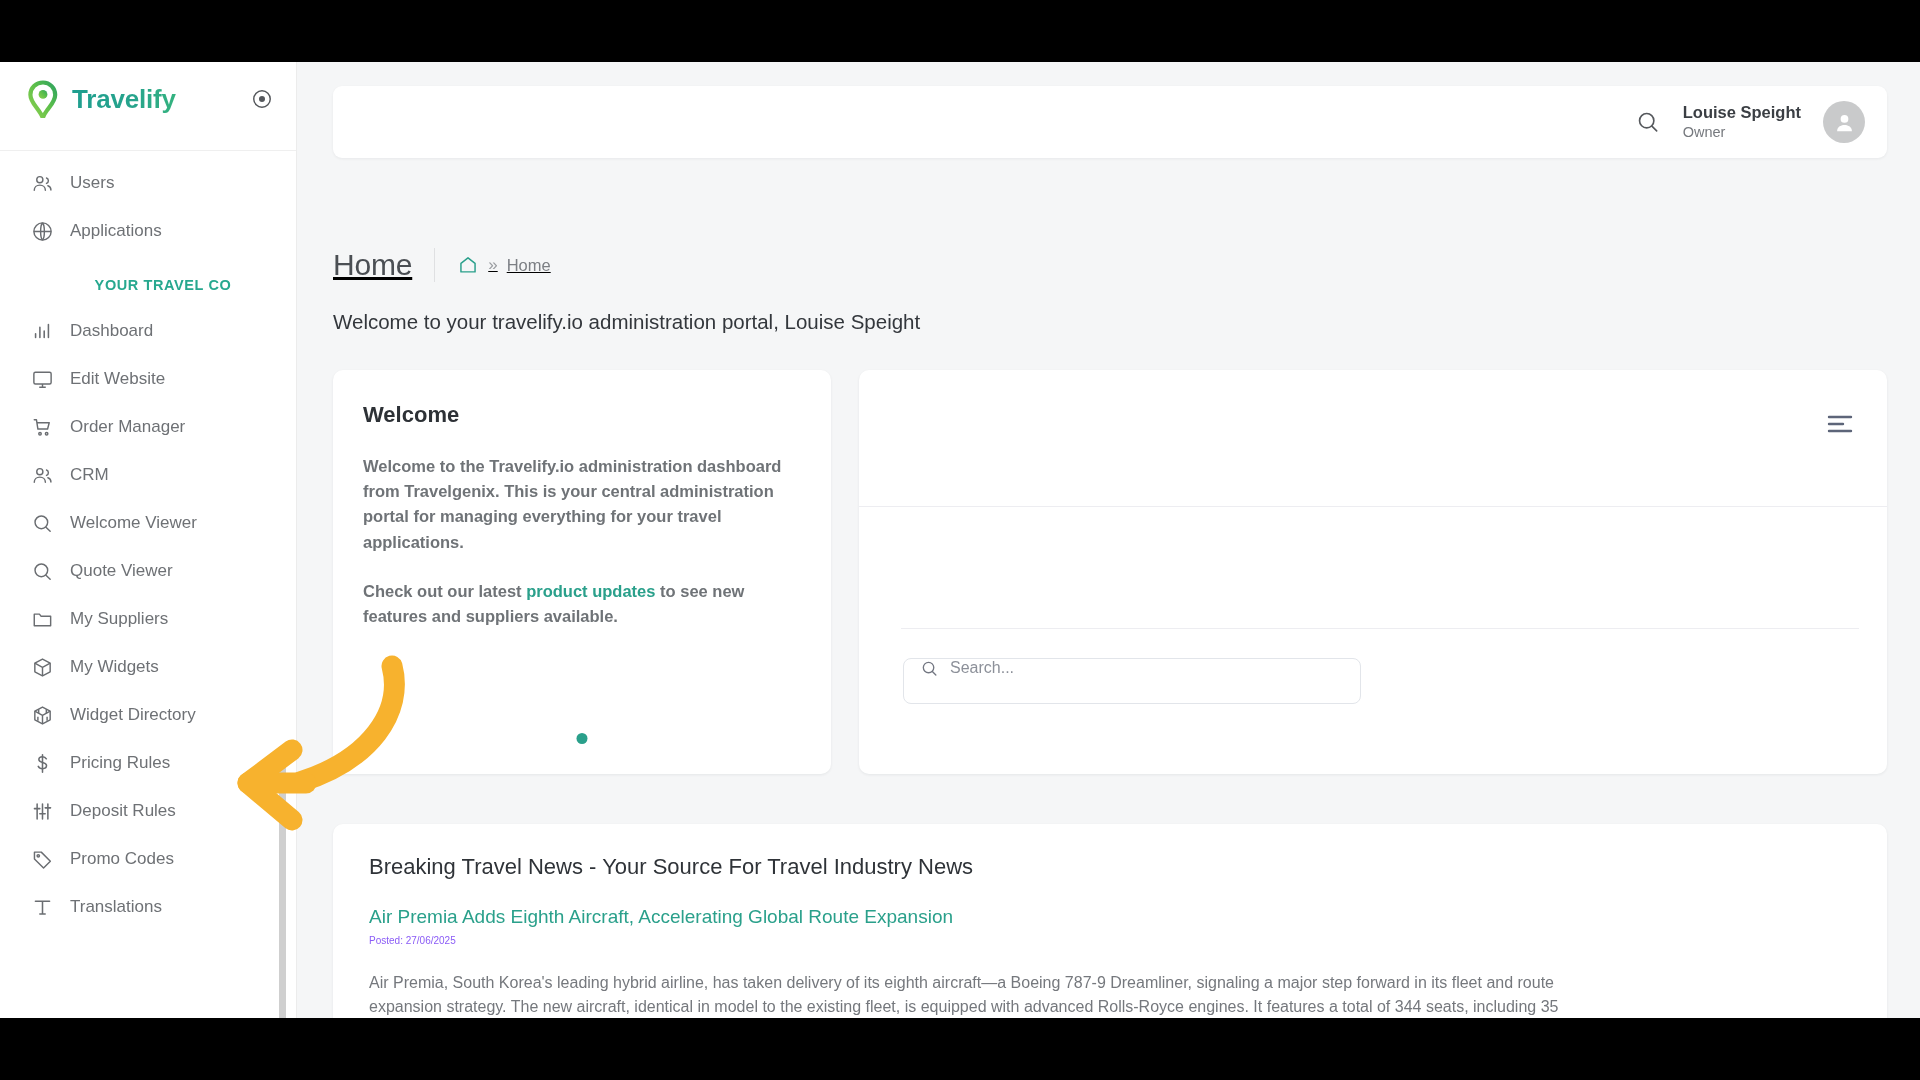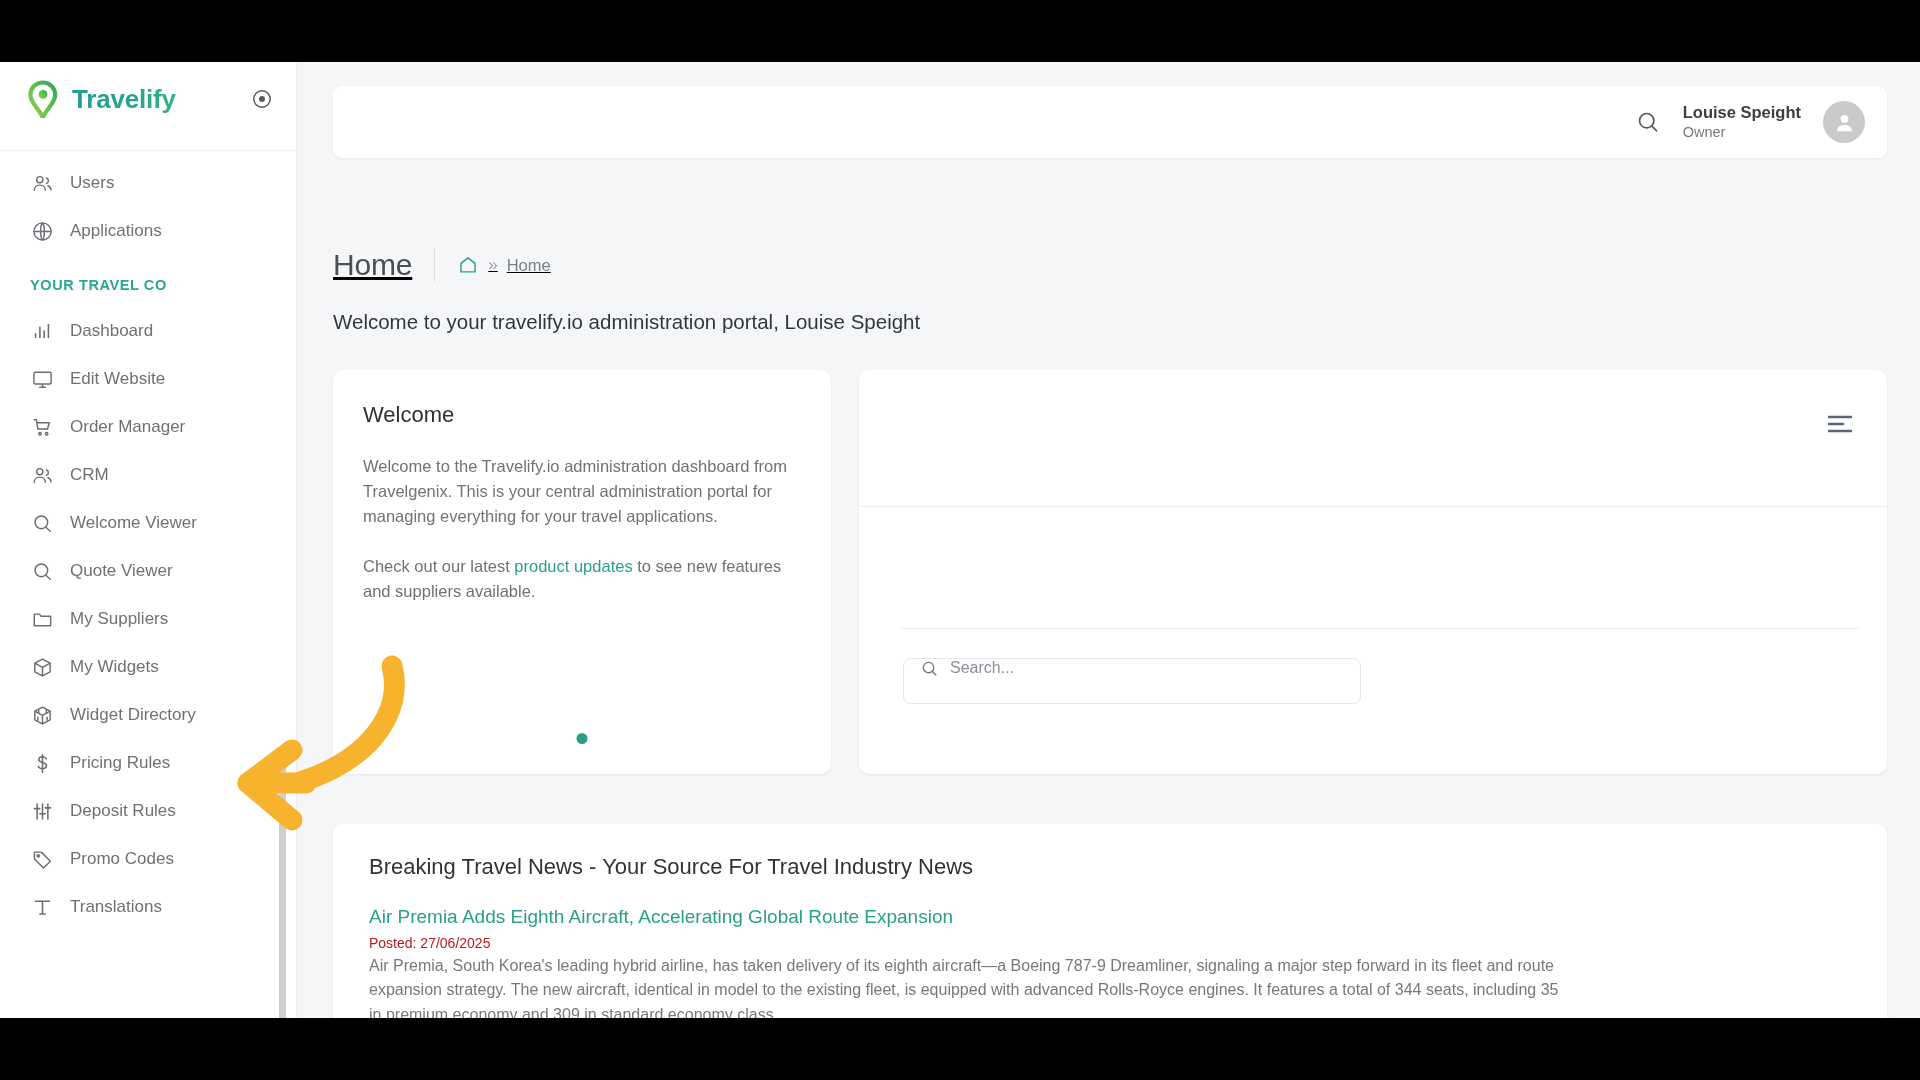--- a/index.html
+++ b/index.html
@@ -23,20 +23,21 @@
     overflow: hidden;
   }
 
   
   #sidebar {
     position: absolute; top: 0; left: 0;
     width: 297px; height: 956px;
     background: #ffffff;
     border-right: 1px solid #ececec;
     overflow: hidden;
+    text-align: center;
   }
   .brand {
     height: 74px; display: flex; align-items: center;
     padding: 0 22px 0 26px; gap: 12px;
   }
   .brand-mark { width: 34px; height: 38px; flex: 0 0 auto; }
   .brand-name {
     font-size: 26px; font-weight: bold;
     letter-spacing: -0.2px;
     background: linear-gradient(100deg,#1f9e8f 0%,#27a48c 60%,#35b37e 100%);
@@ -112,21 +113,21 @@
   .welcome-line {
     position: absolute; top: 248px; left: 332px;
     font-size: 20.5px; color: #33373c;
   }
 
   .card {
     position: absolute; background: #fff; border-radius: 10px;
     box-shadow: 0 1px 3px rgba(16,24,40,0.07);
   }
 
-  #welcome-card { top: 308px; left: 36px; width: 498px; height: 404px; padding: 32px 30px 0 30px; }
+  #welcome-card { top: 308px; left: 36px; width: 498px; height: 404px; padding: 32px 30px 0 30px; font-weight: bold; }
   .welcome-title { font-size: 22px; color: #2d3136; margin-bottom: 26px; }
   .welcome-para { font-size: 16.5px; line-height: 1.53; color: #6f7377; margin-bottom: 24px; }
   .link-green { color: #2aa08b; cursor: pointer; }
   .carousel-dot {
     position: absolute; left: 50%; transform: translateX(-50%);
     bottom: 30px; width: 11px; height: 11px; border-radius: 50%;
     background: #2aa08b; cursor: pointer;
   }
 
   #panel-card { top: 308px; left: 562px; width: 1028px; height: 404px; }
@@ -144,21 +145,21 @@
   }
   .panel-search input {
     border: 0; outline: 0; font-size: 16px; color: #6c7079;
     font-family: "Liberation Sans", sans-serif; flex: 1; background: transparent;
   }
   .panel-search input::placeholder { color: #8c9099; }
 
   #news-card { top: 762px; left: 36px; width: 1554px; height: 260px; padding: 30px 36px; }
   .news-heading { font-size: 22px; color: #2f3338; margin-bottom: 26px; }
   .news-title { font-size: 19px; color: #2aa08b; cursor: pointer; margin-bottom: 7px; }
-  .news-date { font-size: 14px; color: #b91c1c; margin-bottom: 3px; }
+  .news-date { font-size: 10px; color: #8b5cf6; margin-bottom: 25px; }
   .news-body { font-size: 16px; line-height: 1.52; color: #75787d; max-width: 1200px; }
 
   
   #annotation-arrow {
     position: absolute; left: 160px; top: 580px;
     width: 300px; height: 240px; pointer-events: none;
   }
 </style>
 </head>
 <body>

